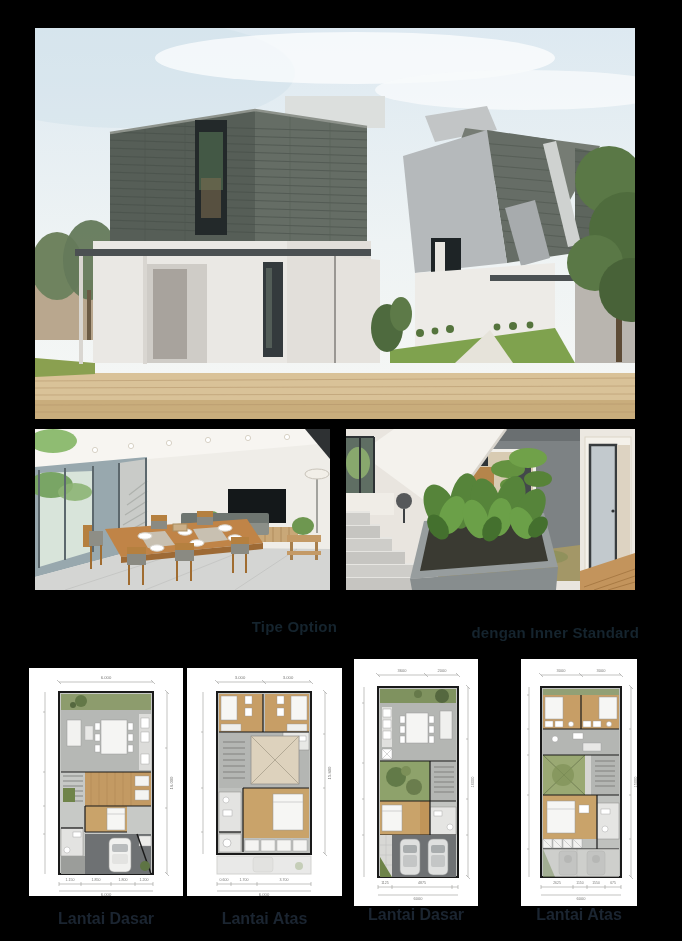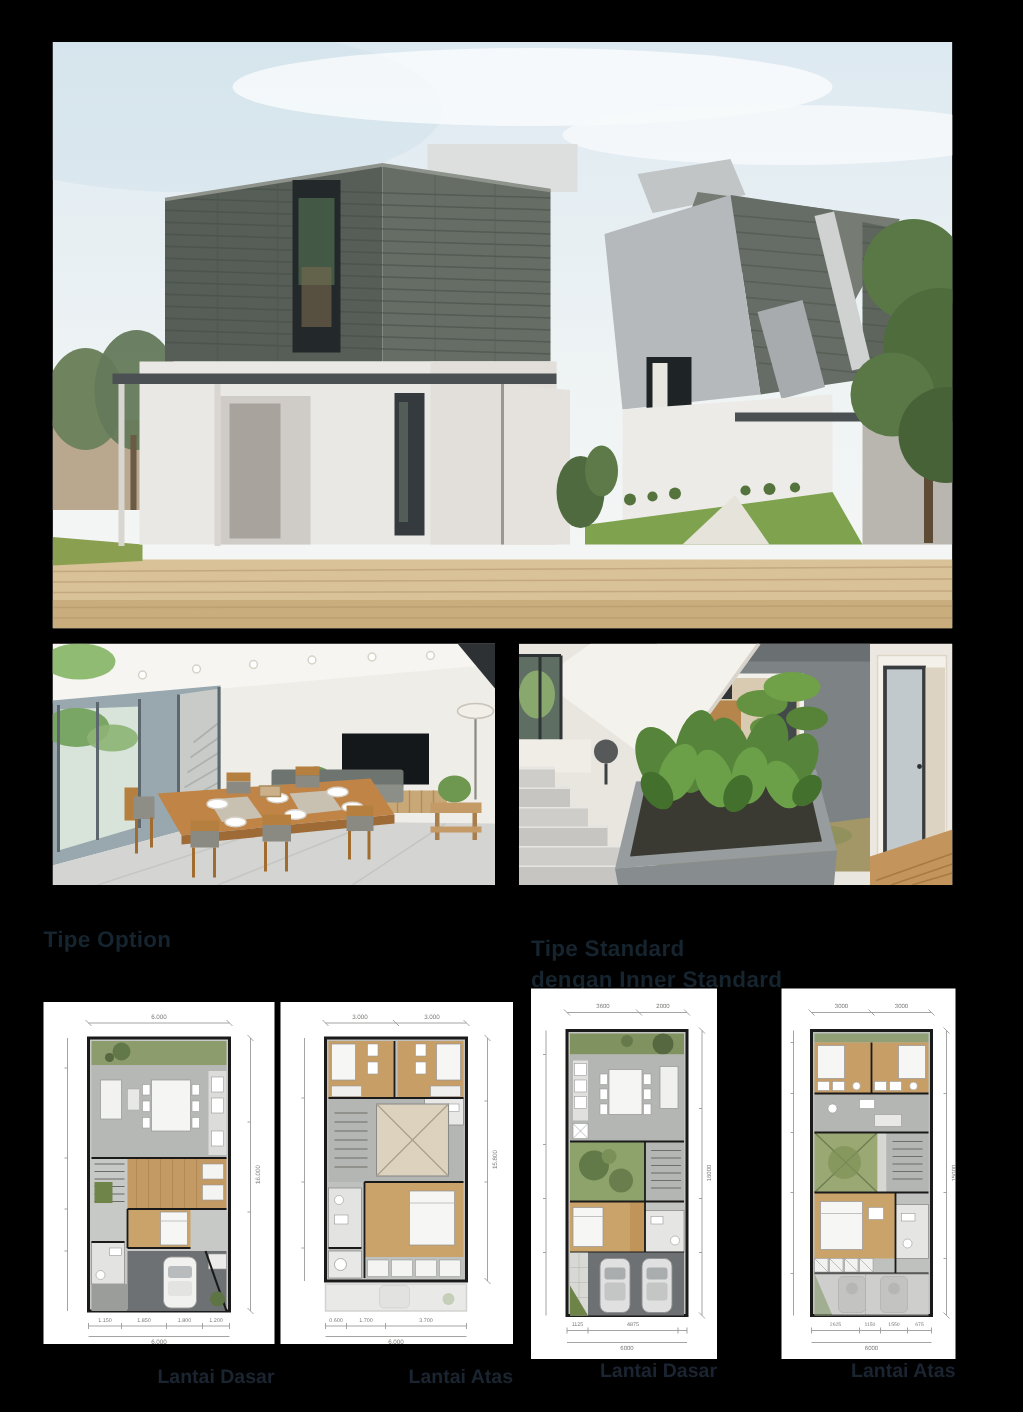--- a/index.html
+++ b/index.html
@@ -2,22 +2,22 @@
 <html><head>
 <meta charset="utf-8">
 <style>
   html,body{margin:0;padding:0;background:#000;}
   body{width:682px;height:941px;position:relative;overflow:hidden;
        font-family:"Liberation Sans",sans-serif;}
   .abs{position:absolute;}
   .photo{background:#111;overflow:hidden;}
   .photo svg{display:block;}
   .title{color:#15242e;font-weight:bold;font-size:15px;line-height:21px;
-          text-align:left;letter-spacing:.2px;}
-  .caption{color:#1b2531;font-weight:bold;font-size:13px;text-align:right;}
+          text-align:right;letter-spacing:.2px;}
+  .caption{color:#1b2531;font-weight:bold;font-size:16px;text-align:center;}
   .plancard{background:#ffffff;}
   .plancard svg{display:block;width:100%;height:100%;}
   .dimtxt{font-family:"Liberation Sans",sans-serif;fill:#7a7a78;}
 </style>
 </head>
 <body>
 
 <div class="abs photo" style="left:35px;top:28px;width:600px;height:391px;">
 <svg width="600" height="391" viewBox="0 0 600 391">
   <defs>
@@ -355,21 +355,20 @@
         <line x1="248" y1="161" x2="289" y2="147"></line>
         <line x1="262" y1="161" x2="289" y2="153"></line>
       </g>
 </svg>
 </div>
 
 <div class="abs title" style="left:29px;top:616px;width:308px;">
   <div>Tipe Option</div>
 </div>
 <div class="abs title" style="left:354px;top:622px;width:285px;">
-  <div>Tipe Standard</div>
   <div>dengan Inner Standard</div>
 </div>
 
 <div class="abs plancard" style="left:29px;top:668px;width:154px;height:228px;">
 <svg viewBox="0 0 154 228">
   <g stroke="#9a9a98" stroke-width=".6" fill="none">
     <line x1="30" y1="14" x2="124" y2="14"></line>
         <line x1="28" y1="12" x2="32" y2="16"></line>
         <line x1="122" y1="12" x2="126" y2="16"></line>
     <line x1="138" y1="24" x2="138" y2="206"></line>

